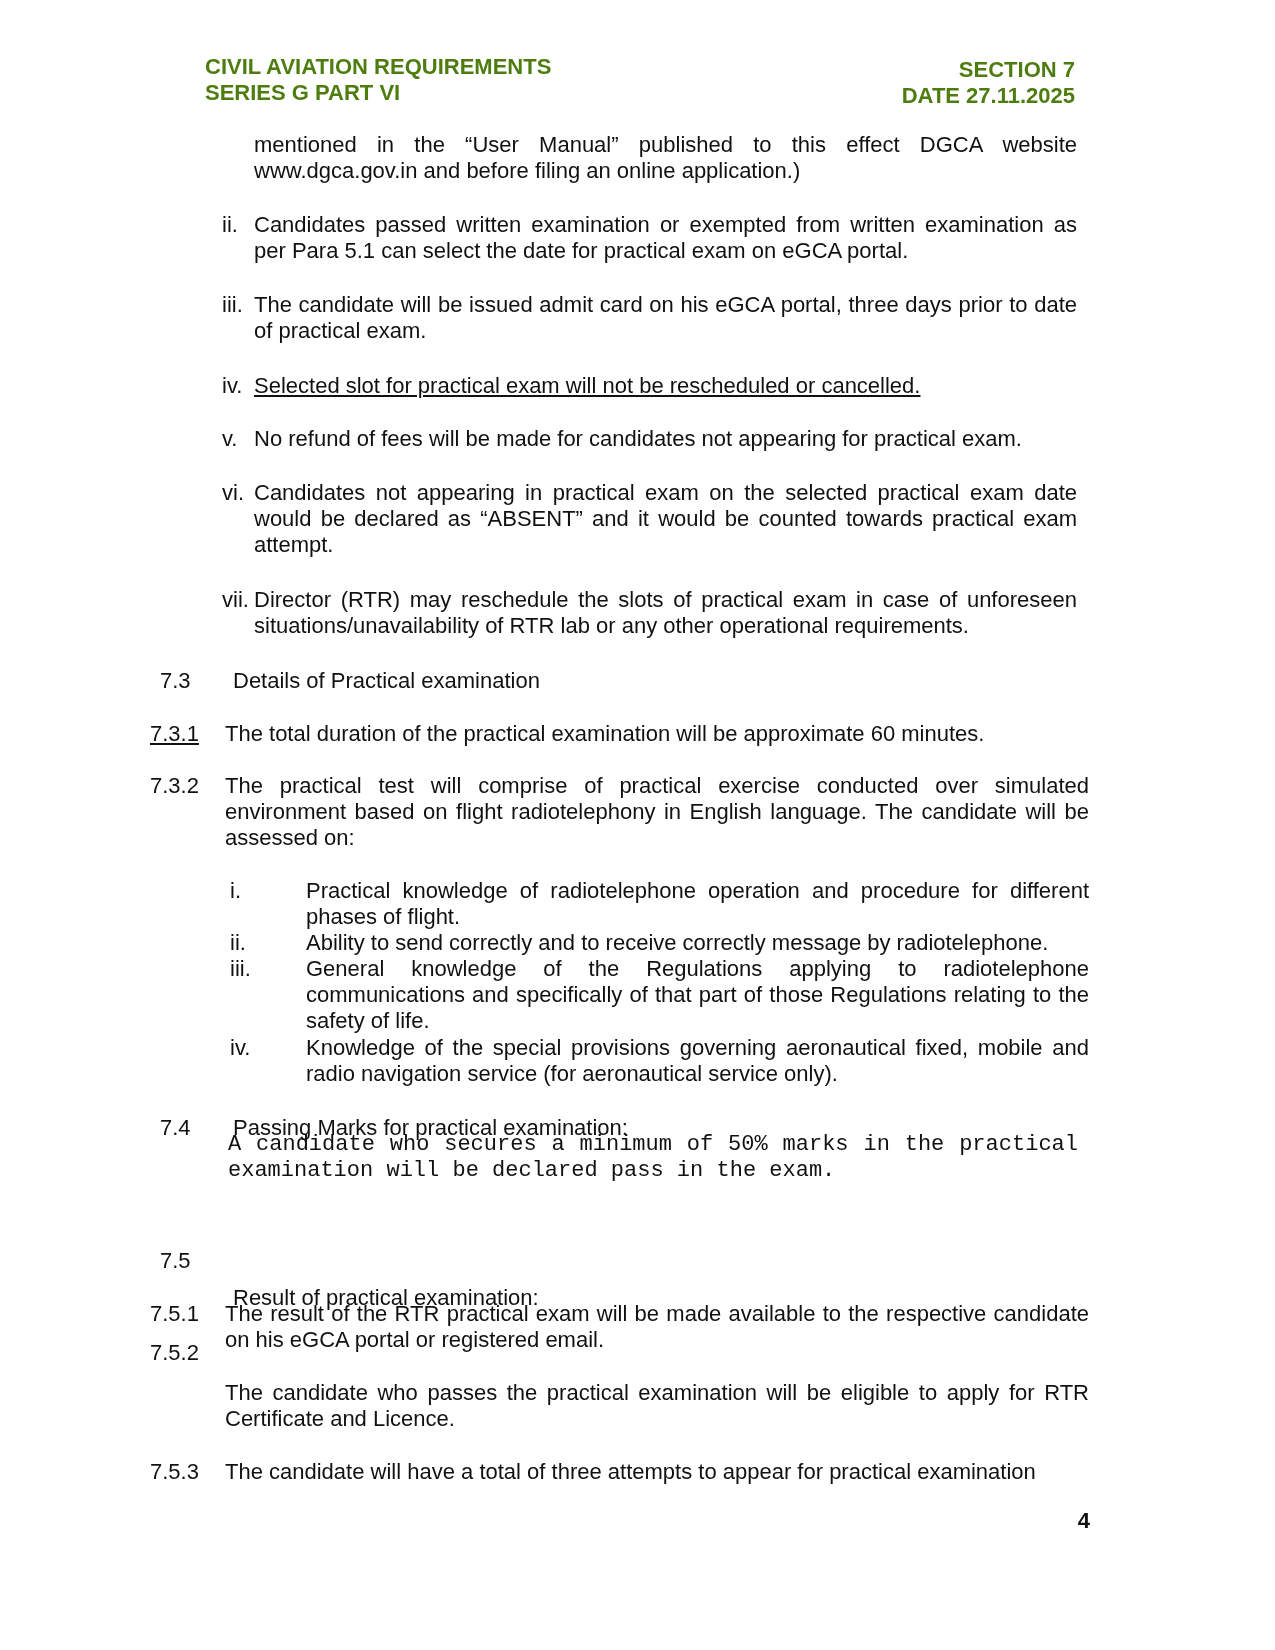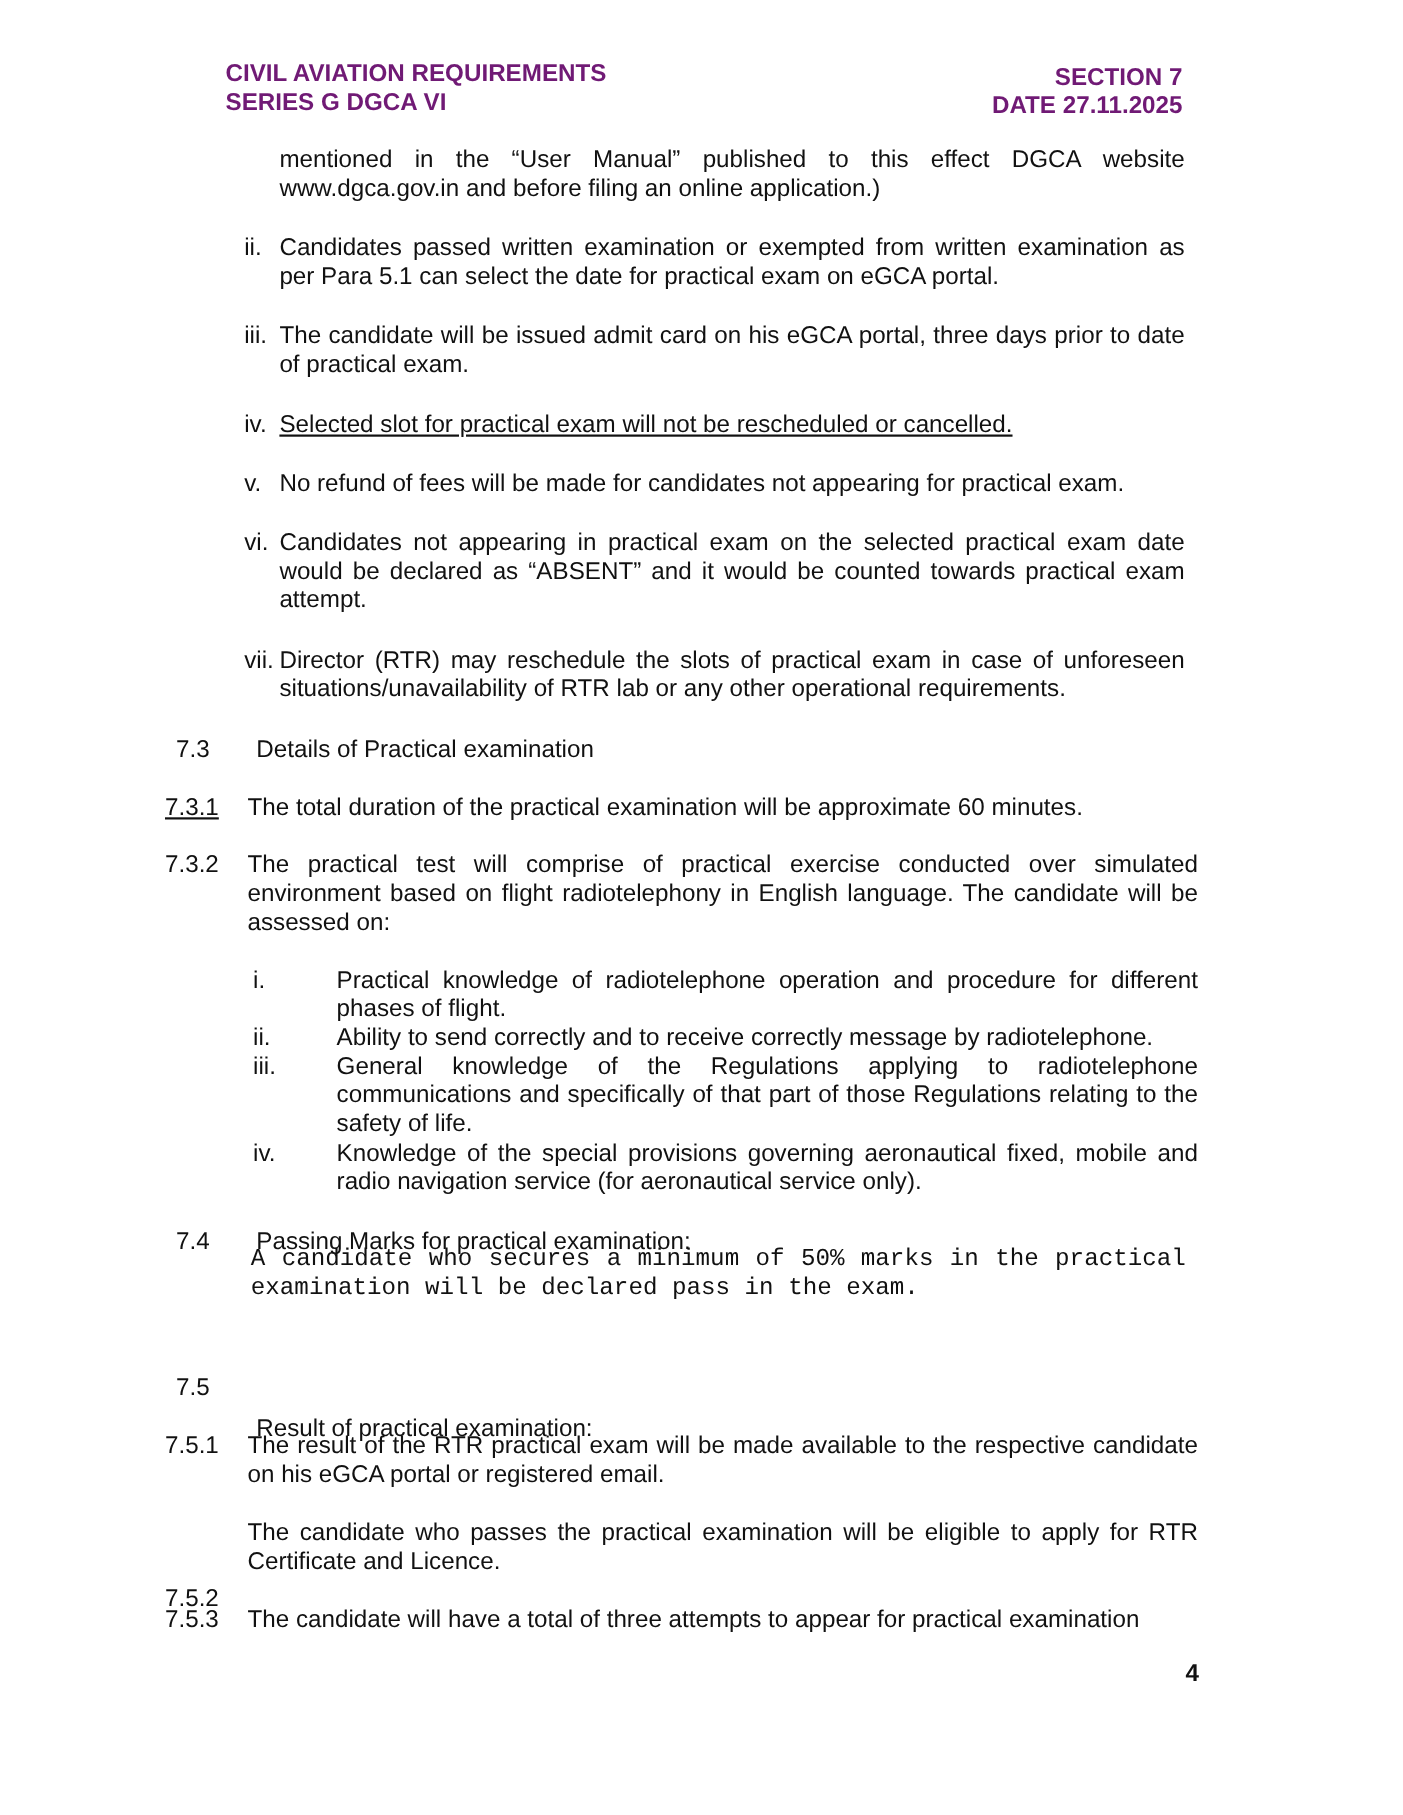--- a/index.html
+++ b/index.html
@@ -2,34 +2,34 @@
 <html><head>
   <meta charset="utf-8">
   <style>
     html, body { margin: 0; padding: 0; background: #ffffff; }
     body {
       width: 1275px; height: 1650px; position: relative; overflow: hidden;
       font-family: "Liberation Sans", sans-serif; color: #111111;
       font-size: 22px; line-height: 26px;
     }
     .abs { position: absolute; }
-    .hdr { font-weight: bold; font-size: 22px; line-height: 26px; color: #701a75; }
+    .hdr { font-weight: bold; font-size: 22px; line-height: 26px; color: #4d7c0f; }
     .hdr-left { left: 205px; top: 54px; }
     .hdr-right { right: 200px; top: 57px; text-align: right; }
     .just { text-align: justify; text-align-last: left; }
     .para { position: absolute; }
     .num { position: absolute; }
     .page-num { position: absolute; right: 185px; top: 1508px; font-weight: bold; font-size: 22px; }
   </style>
 </head>
 <body>
 
 <div class="abs hdr hdr-left">
   <div>CIVIL AVIATION REQUIREMENTS</div>
-  <div>SERIES G DGCA VI</div>
+  <div>SERIES G PART VI</div>
 </div>
 <div class="abs hdr hdr-right">
   <div>SECTION 7</div>
   <div>DATE 27.11.2025</div>
 </div>
 
 <div class="para just" style="left:254px; top:132px; width:823px;">mentioned in the “User Manual” published to this effect DGCA website www.dgca.gov.in and before filing an online application.)</div>
 
 <div>
   <div>
@@ -89,19 +89,19 @@
 <span class="num" style="left:160px; top:1115px;">7.4</span>
 <div class="para" style="left:233px; top:1115px;">Passing Marks for practical examination:</div>
 <div class="para just" style="left:228px; top:1132px; width:850px;font-family:Liberation Mono, monospace;">A candidate who secures a minimum of 50% marks in the practical examination will be declared pass in the exam.</div>
 
 <span class="num" style="left:160px; top:1248px;">7.5</span>
 <div class="para" style="left:233px; top:1248px;margin-top:37px;">Result of practical examination:</div>
 
 <span class="num" style="left:150px; top:1301px;">7.5.1</span>
 <div class="para just" style="left:225px; top:1301px; width:864px;">The result of the RTR practical exam will be made available to the respective candidate on his eGCA portal or registered email.</div>
 
-<span class="num" style="left:150px; top:1440px;">7.5.2</span>
+<span class="num" style="left:150px; top:1340px;">7.5.2</span>
 <div class="para just" style="left:225px; top:1380px; width:864px;">The candidate who passes the practical examination will be eligible to apply for RTR Certificate and Licence.</div>
 
 <span class="num" style="left:150px; top:1459px;">7.5.3</span>
 <div class="para" style="left:225px; top:1459px; width:870px; white-space:nowrap;">The candidate will have a total of three attempts to appear for practical examination</div>
 
 <div class="page-num">4</div>
 
 </body></html>

